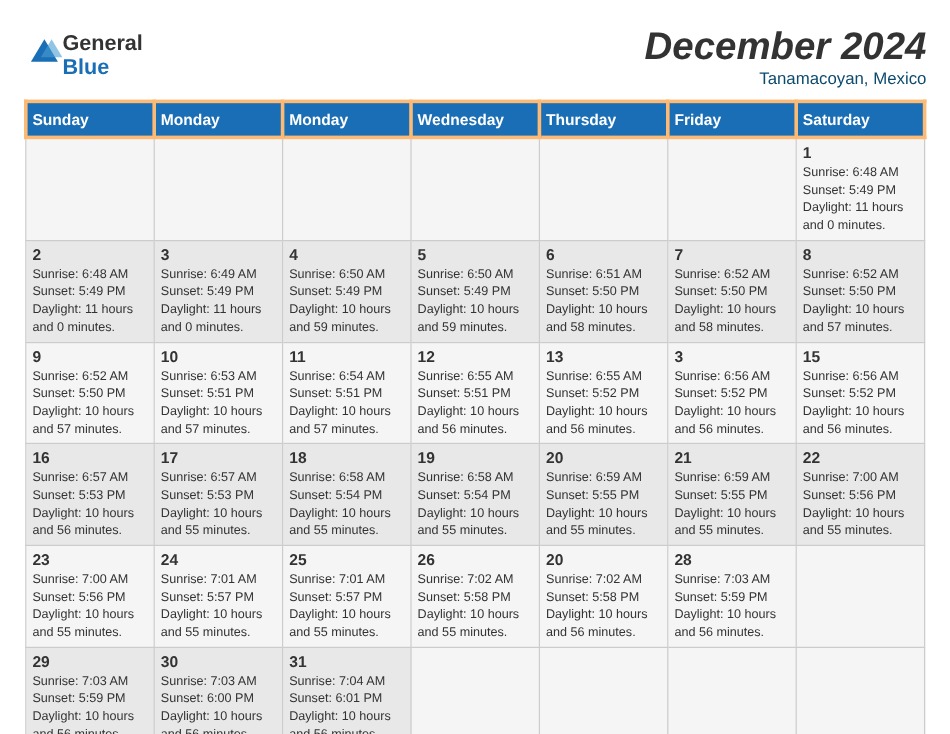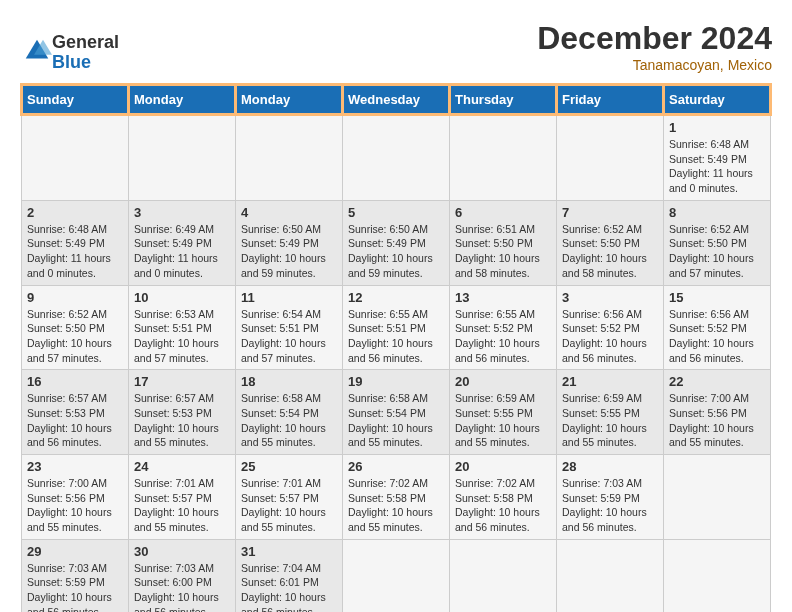--- a/index.html
+++ b/index.html
@@ -6,21 +6,21 @@
     body {
       font-family: Arial, sans-serif;
       background: #fff;
       width: 792px;
       min-height: 612px;
       padding: 20px;
     }
     .header {
       display: flex;
       justify-content: space-between;
-      align-items: flex-end;
+      align-items: center;
       margin-bottom: 10px;
     }
     .logo {
       display: flex;
       align-items: center;
     }
     .logo-text {
       font-size: 18px;
       font-weight: bold;
       line-height: 1.1;
@@ -32,24 +32,25 @@
       height: 30px;
       margin-left: 2px;
     }
     .title-block {
       text-align: right;
     }
     .month-title {
       font-size: 32px;
       font-weight: bold;
       color: #333;
+      font-style: italic;
     }
     .location {
       font-size: 14px;
-      color: #a16207;
+      color: #0c4a6e;
     }
     .calendar {
       width: 100%;
       border-collapse: collapse;
       font-size: 11px;
     }
     .calendar thead tr {
       background-color: #1a6eb5;
       color: white;
     }

